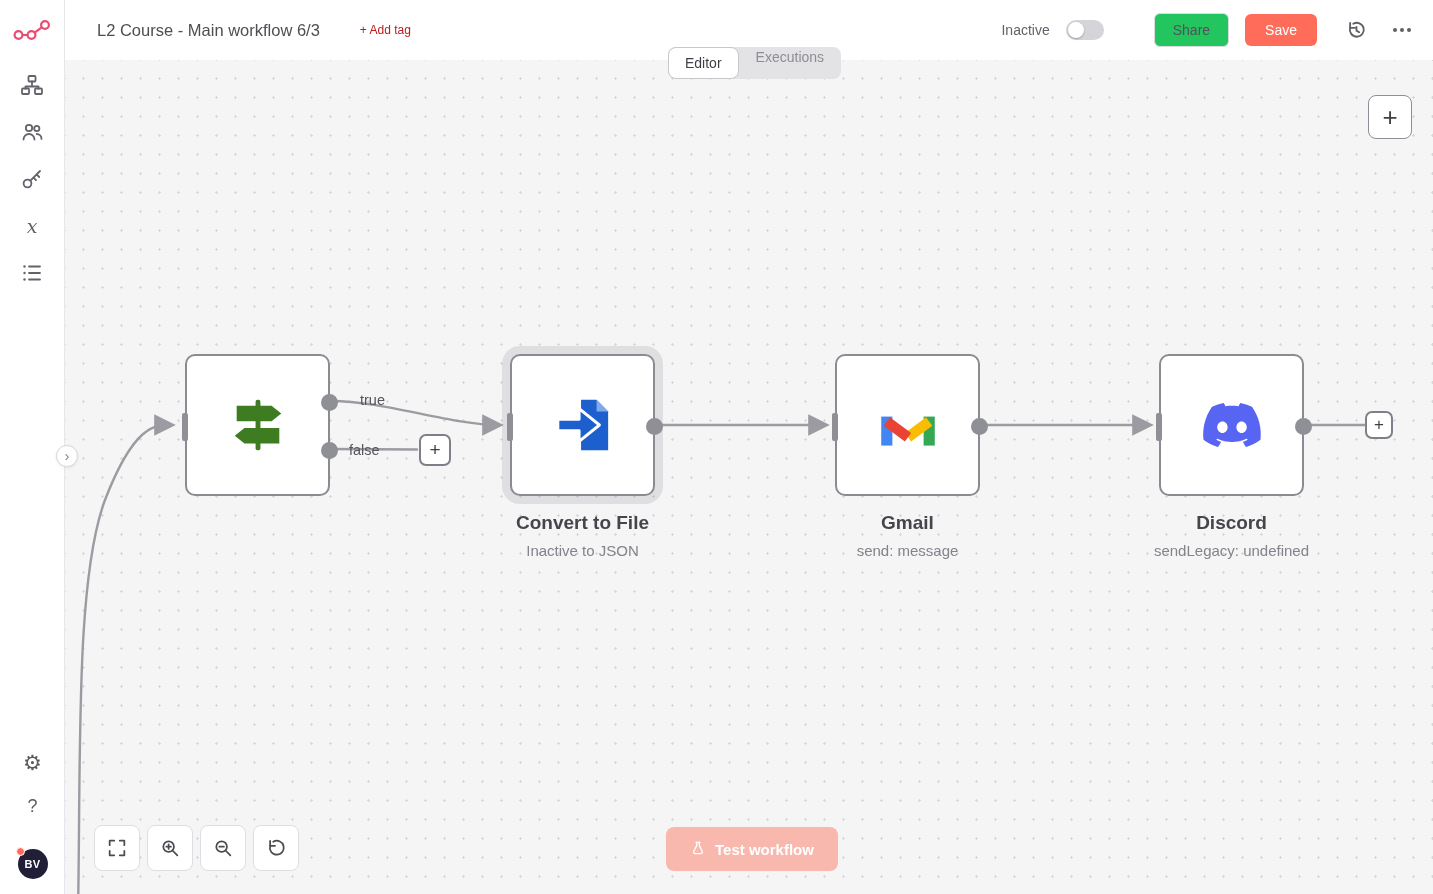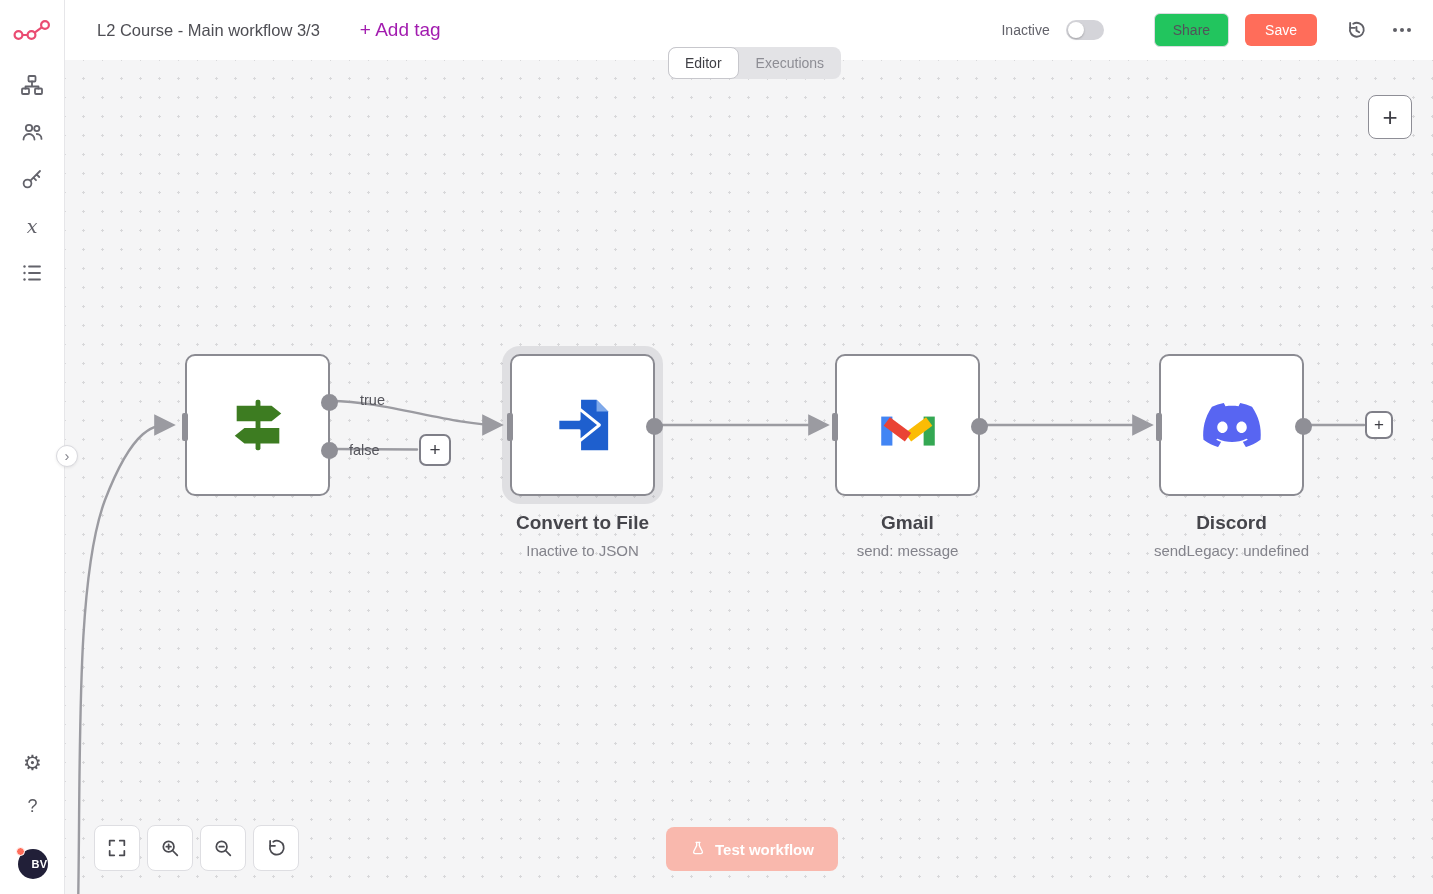--- a/index.html
+++ b/index.html
@@ -13,48 +13,48 @@
   .logo { height:60px; display:flex; align-items:center; justify-content:center; cursor:pointer; }
   .sb-nav { display:flex; flex-direction:column; align-items:center; gap:23px; margin-top:13px; }
   .sb-item { width:36px; height:24px; display:flex; align-items:center; justify-content:center; cursor:pointer; }
   .sb-item svg { stroke:#63636b; fill:none; stroke-width:1.8; stroke-linecap:round; stroke-linejoin:round; }
   .var-x { font-family:"DejaVu Serif", serif; font-style:italic; font-size:19px; color:#63636b; line-height:1; }
   .sb-bottom { position:absolute; bottom:0; left:0; width:65px; display:flex; flex-direction:column; align-items:center; }
   .sb-glyph { font-size:21px; color:#5a5a60; line-height:1; cursor:pointer; }
   .help-glyph { font-size:18px; font-weight:500; }
   .avatar { position:relative; width:30px; height:30px; border-radius:50%; background:#211f38;
     color:#fff; font-size:11px; font-weight:700; letter-spacing:.4px;
-    display:flex; align-items:center; justify-content:flex-end; margin-bottom:15px; cursor:pointer; }
+    display:flex; align-items:center; justify-content:center; margin-bottom:15px; cursor:pointer; }
   .avatar .dot { position:absolute; left:-2px; top:-2px; width:9px; height:9px;
     border-radius:50%; background:#ff6d5a; border:1.5px solid #fff; }
   .gear-wrap { margin-bottom:23px; }
   .help-wrap { margin-bottom:33px; }
 
   
   .header { position:absolute; left:65px; top:0; right:0; height:60px; background:#fff;
     display:flex; align-items:center; padding:0 22px 0 32px; z-index:4; }
   .wf-title { font-size:16.5px; color:#4e4e54; cursor:text; }
-  .add-tag { margin-left:40px; font-size:19px; color:#a21caf; cursor:pointer; }
+  .add-tag { margin-left:40px; font-size:12px; color:#b91c1c; cursor:pointer; }
   .hdr-right { margin-left:auto; display:flex; align-items:center; gap:16px; }
   .inactive-lbl { font-size:14px; color:#62626a;margin-left:33px; }
   .toggle { width:38px; height:20px; border-radius:10px; background:#d4d4d9; position:relative; cursor:pointer; }
   .toggle .knob { position:absolute; left:2px; top:2px; width:16px; height:16px; border-radius:50%;
     background:#fff; box-shadow:0 1px 2px rgba(0,0,0,.25); }
   .btn { border-radius:6px; font-size:14px; padding:8px 18px; cursor:pointer; border:1px solid transparent; }
   .btn-share { background:#22c55e; border-color:#dbdbe0; color:#52525a; margin-left:34px; }
   .btn-save { background:#ff6d5a; color:#fff; border:none; padding:8px 20px; font-weight:500; }
   .icon-btn { background:none; border:none; cursor:pointer; display:flex; align-items:center; }
   .hist-btn { margin-left:12px; }
   .dots { display:flex; gap:3px; margin-left:10px; }
   .dots i { width:4px; height:4px; border-radius:50%; background:#5f5f66; }
 
   
   .tabs { position:absolute; left:668px; top:47px; z-index:7; display:flex;
     background:#e3e3e6; border-radius:8px; }
-  .tab { font-size:14px; padding:8px 17px; border-radius:8px; cursor:pointer; color:#8d8d94; }
+  .tab { font-size:14px; padding:2px 17px; border-radius:8px; cursor:pointer; color:#8d8d94; }
   .tab.active { background:#fff; border:1px solid #c7c7cc; color:#3f3f45; padding:7px 16px; font-weight:500; }
 
   
   .canvas { position:absolute; left:65px; top:60px; width:1368px; height:834px;
     background:#f5f5f6;
     background-image:radial-gradient(#d8d8da 1.15px, transparent 1.15px);
     background-size:19px 19px; background-position:9px 9px; overflow:hidden; cursor:grab; }
   .wires { position:absolute; left:0; top:0; z-index:0; }
 
   .node { position:absolute; width:145px; height:142px; background:#fff;
@@ -156,21 +156,21 @@
         <span class="sb-glyph help-glyph">?</span>
       </div>
       <div class="avatar">
         <span>BV</span>
         <span class="dot"></span>
       </div>
     </div>
   </aside>
 
   <header class="header">
-    <span class="wf-title">L2 Course - Main workflow 3/3</span>
+    <span class="wf-title">L2 Course - Main workflow 6/3</span>
     <span class="add-tag">+ Add tag</span>
     <div class="hdr-right">
       <span class="inactive-lbl">Inactive</span>
       <div class="toggle">
         <div class="knob"></div>
       </div>
       <button class="btn btn-share">Share</button>
       <button class="btn btn-save">Save</button>
       <button class="icon-btn hist-btn">
         <svg width="22" height="22" viewBox="0 0 24 24" fill="none" stroke="#5f5f66" stroke-width="2" stroke-linecap="round" stroke-linejoin="round">

